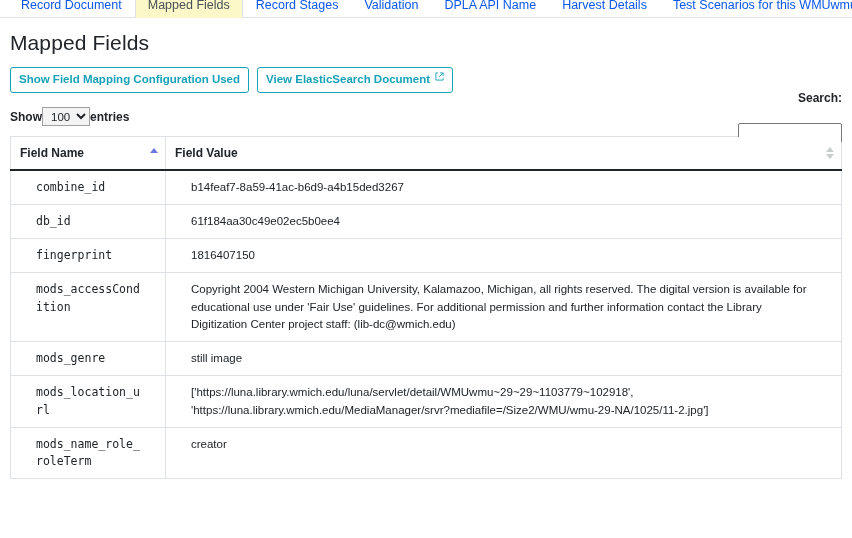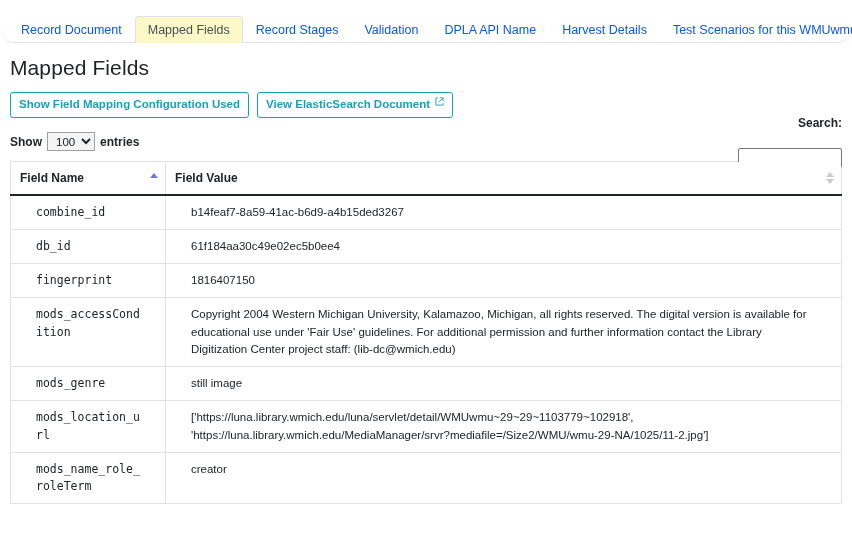--- a/index.html
+++ b/index.html
@@ -10,24 +10,23 @@
     font-family: "Liberation Sans", sans-serif;
     font-size: 13px;
     color: #212529;
     overflow: hidden;
   }
 
   
   .tabs {
     display: flex;
     align-items: flex-end;
-    height: 43px;
+    height: 18px;
     border-bottom: 1px solid #dee2e6;
     padding-left: 8px;
-    border-radius: 15px;
   }
   .tab {
     padding: 6px 12px 5px 12px;
     font-size: 12.5px;
     color: #0a58e9;
     line-height: 1.2;
     border: 1px solid transparent;
     border-bottom: none;
     border-radius: 4px 4px 0 0;
     margin-bottom: -1px;
@@ -72,21 +71,21 @@
   .ext-icon svg { display: block; }
 
   
   .controls {
     display: flex;
     align-items: center;
     justify-content: space-between;
     margin: 12px 10px 0 10px;
     height: 24px;
   }
-  .length-ctl { font-size: 12px; font-weight: 700; color: #212529; display: flex; align-items: center; gap: 5px; }
+  .length-ctl { font-size: 12px; font-weight: 700; color: #212529; display: flex; align-items: center; }
   .length-ctl select {
     font-family: "Liberation Sans", sans-serif;
     font-size: 11.5px;
     padding: 1px 2px 1px 4px;
     border: 1px solid #a0a0a0;
     border-radius: 0;
     background: #f4f4f4;
     color: #212529;
     height: 19px;
   }

